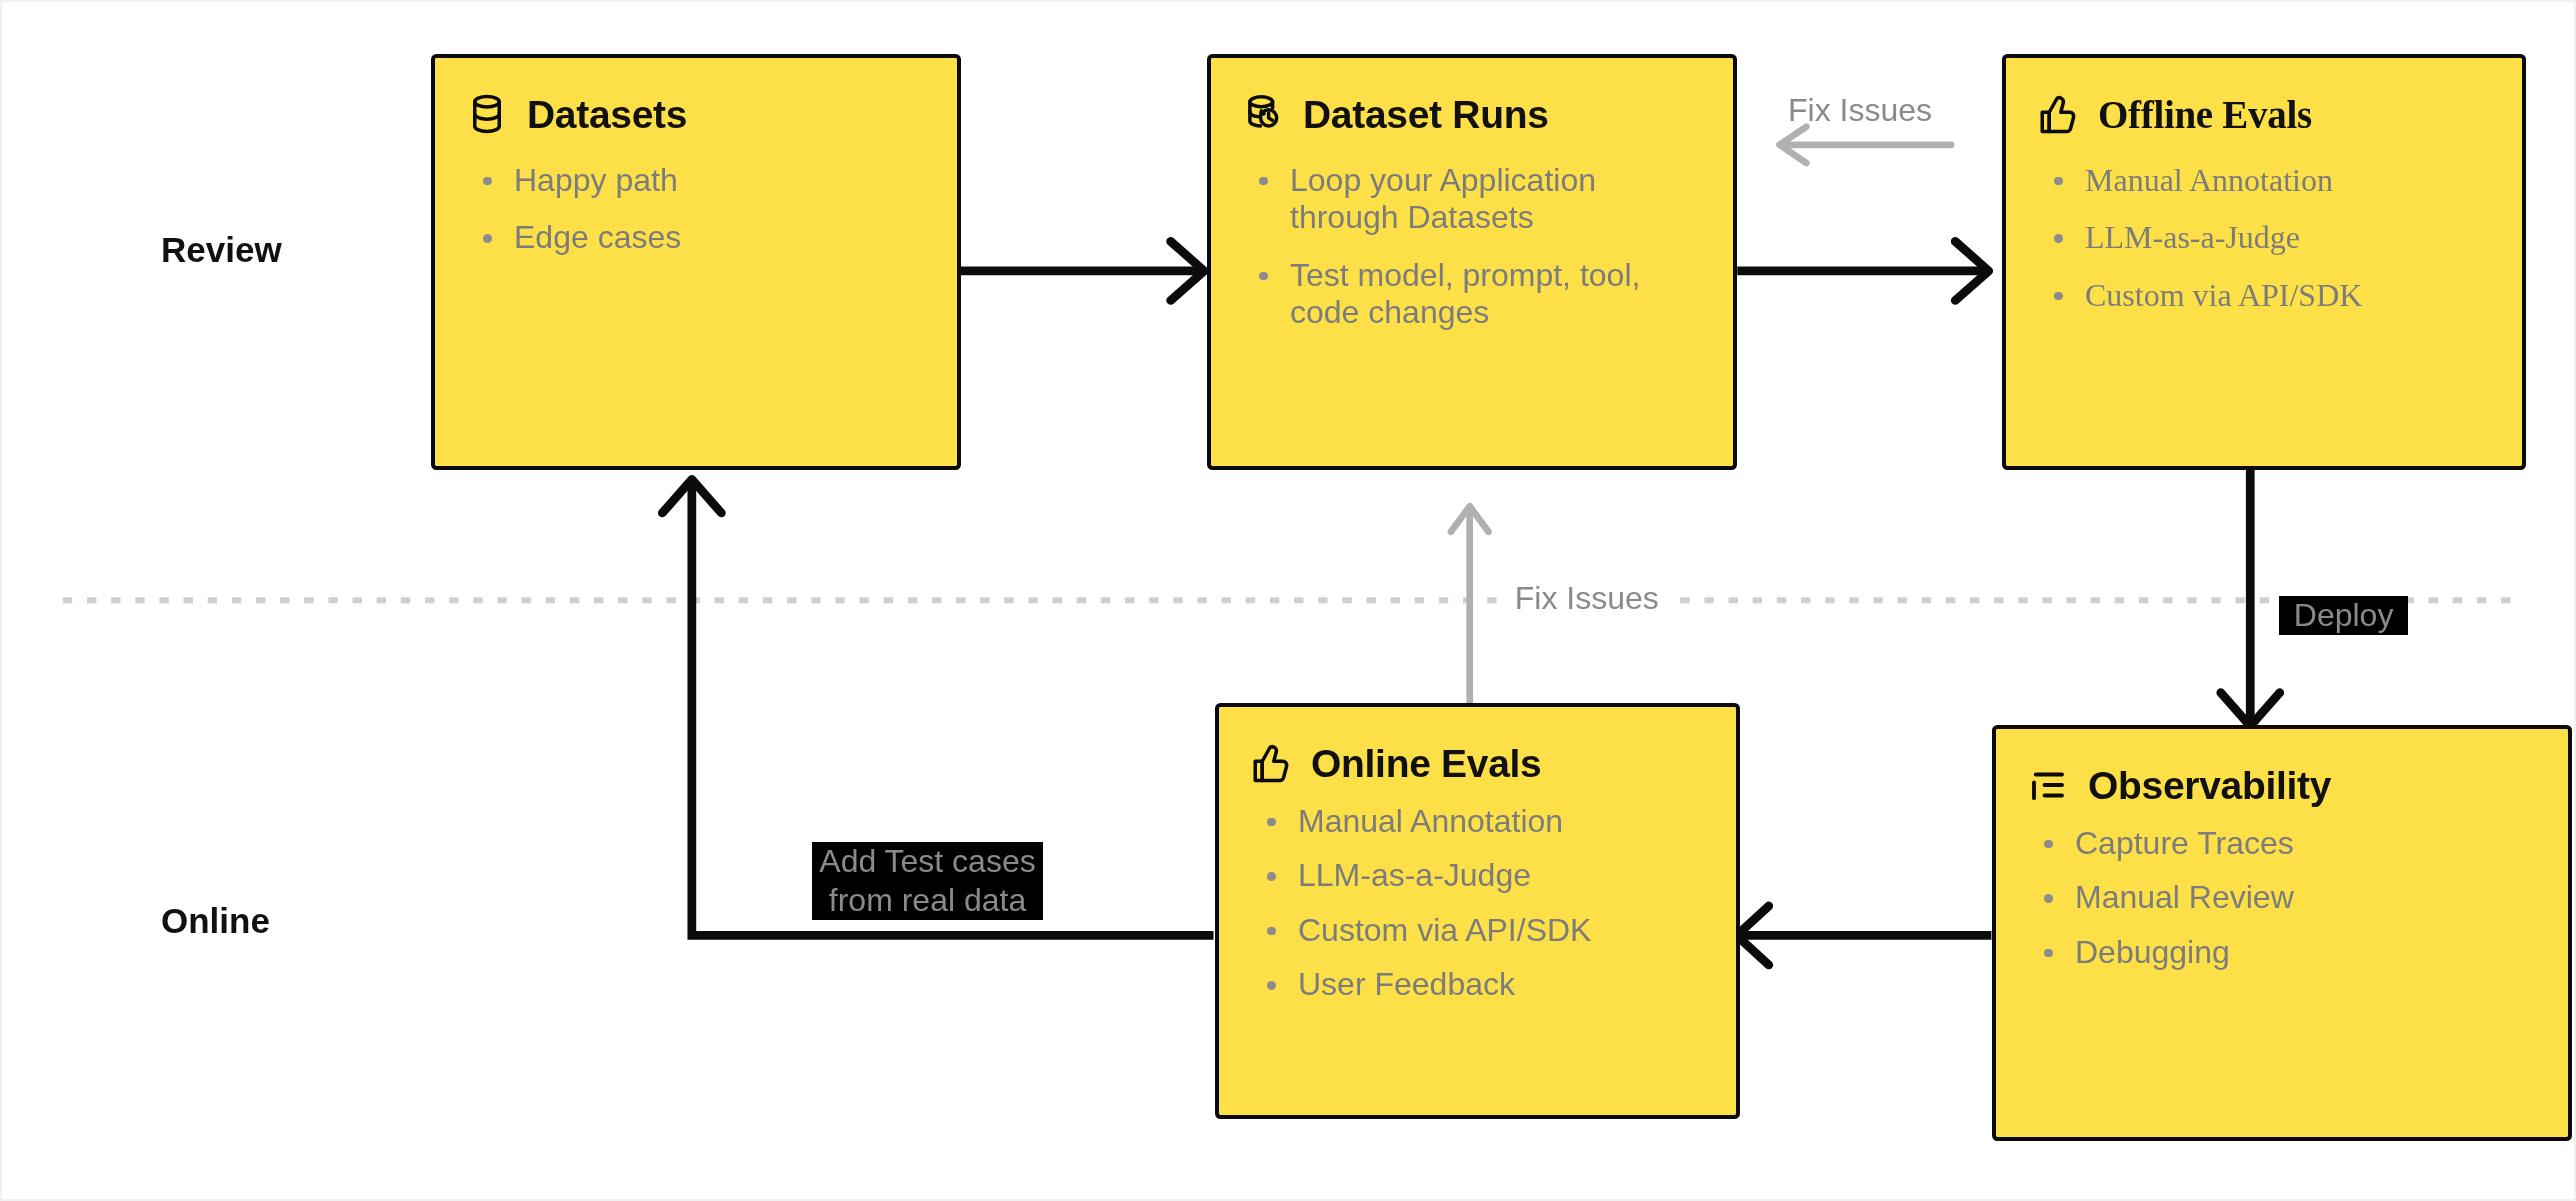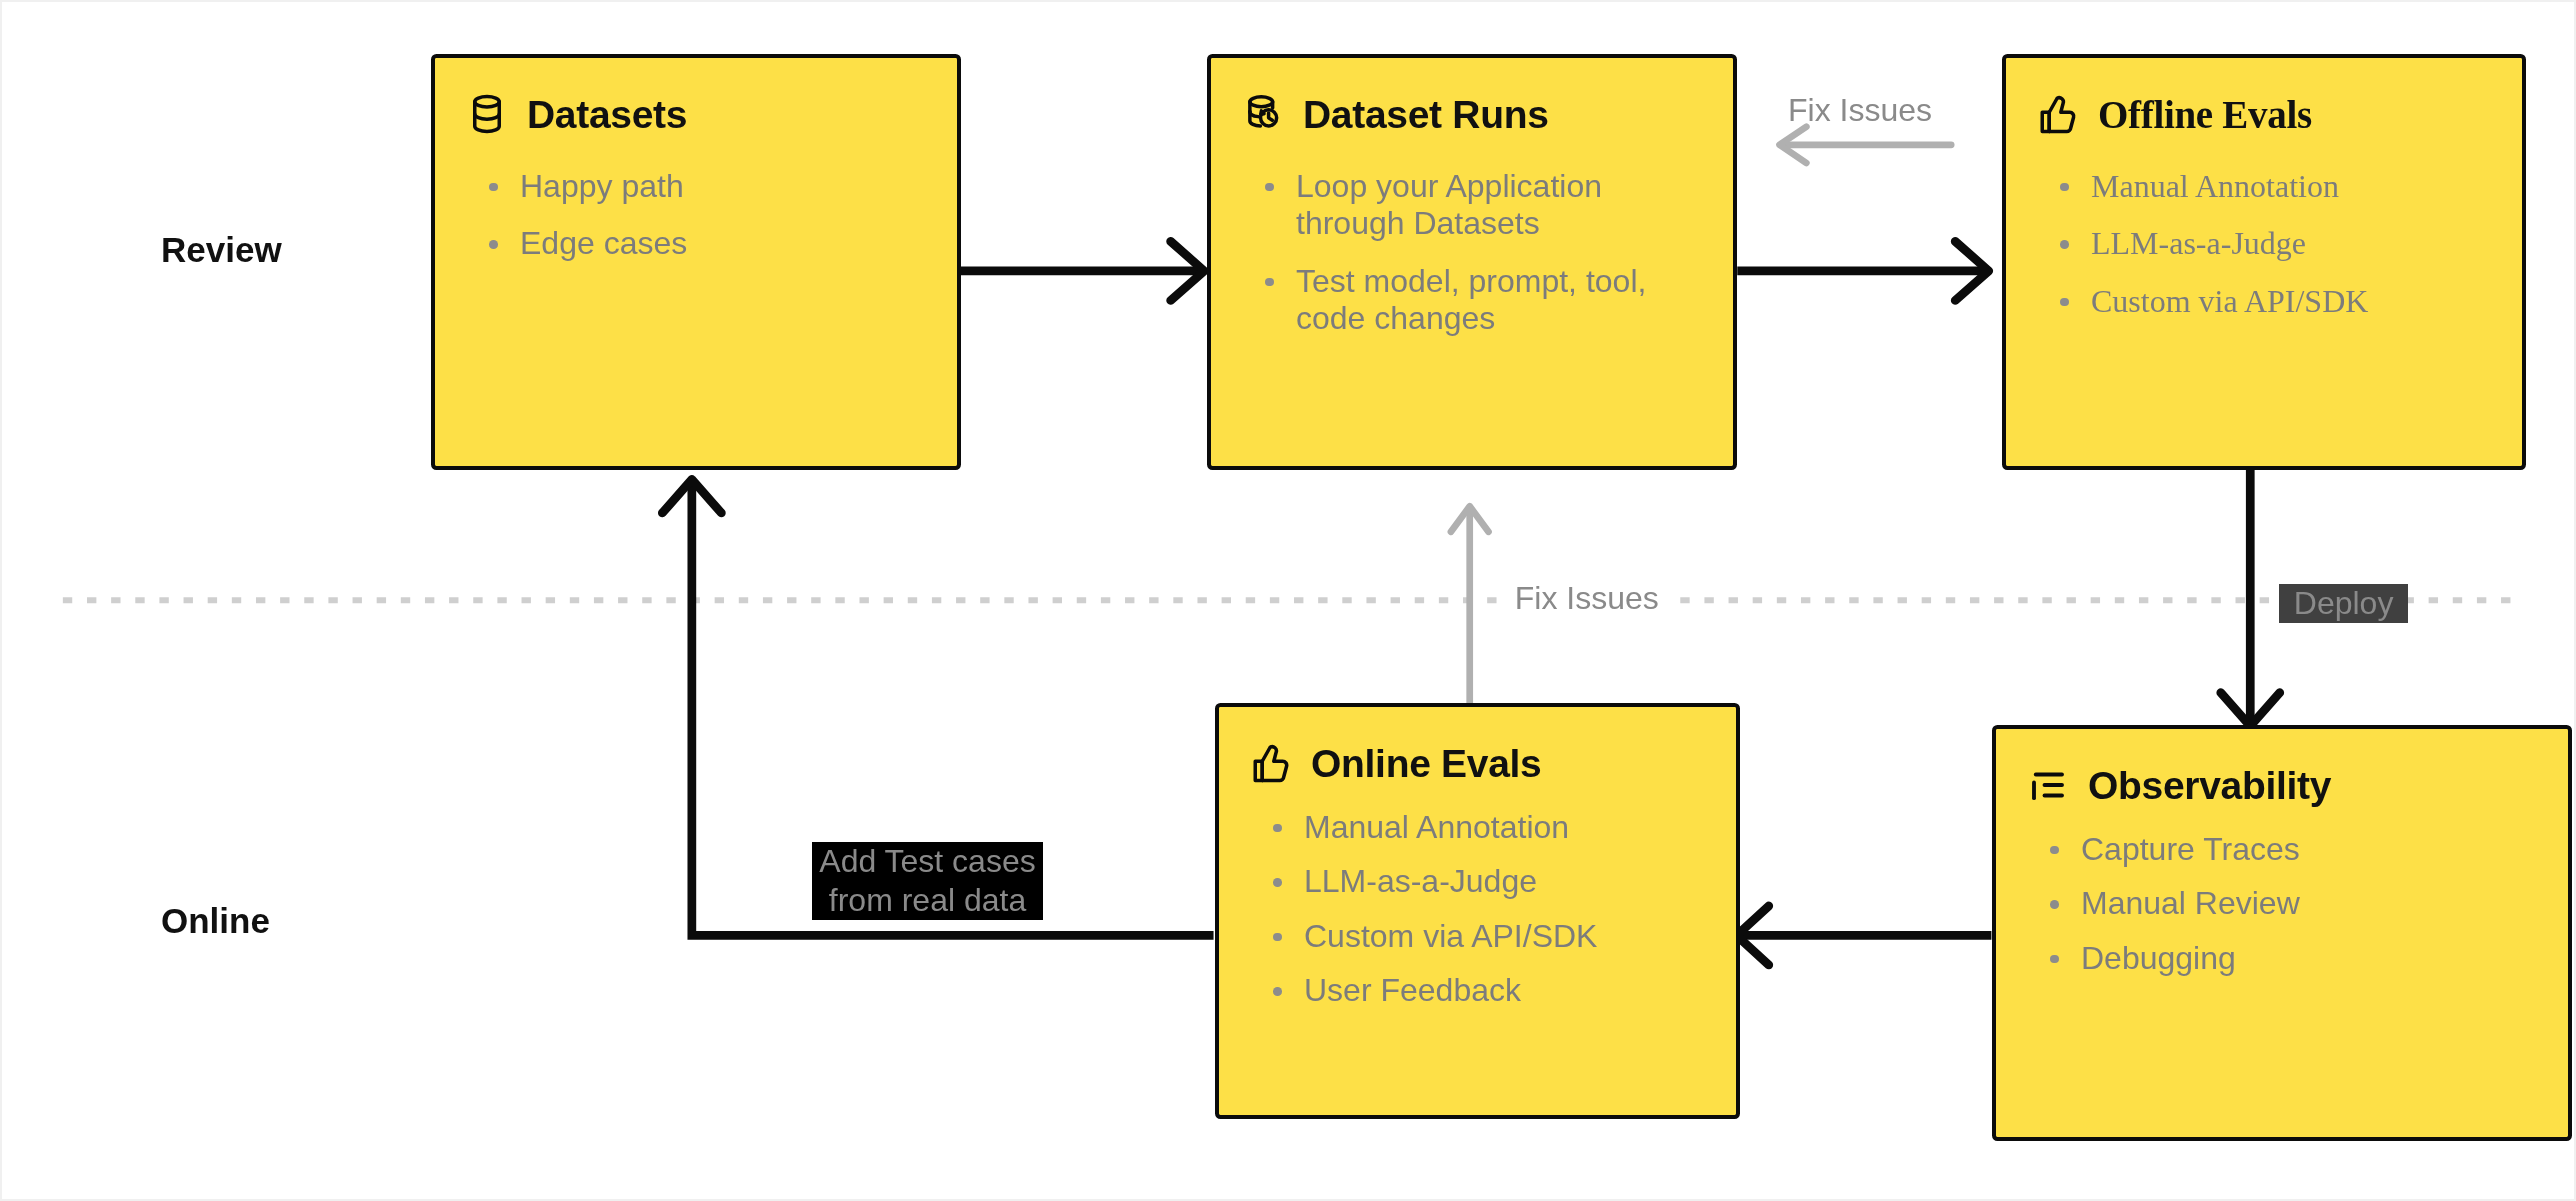--- a/index.html
+++ b/index.html
@@ -52,21 +52,21 @@
   .node-title {
     font-size: 39px;
     font-weight: bold;
     color: #111111;
     letter-spacing: -0.3px;
     line-height: 1;
     white-space: nowrap;
   }
   .node-list {
     list-style: none;
-    margin: 6px;
+    margin: 0;
     padding: 27px 27px 0 43px;
   }
   .node-list li {
     position: relative;
     font-size: 32px;
     line-height: 1.17;
     color: #7c7c7c;
     padding-left: 36px;
     margin-bottom: 20px;
   }
@@ -111,22 +111,22 @@
     white-space: nowrap;
     line-height: 1.22;
   }
   #label-fix-issues-top { left: 1786px; top: 89px; }
   #label-fix-issues-mid {
     left: 1498px; top: 577px;
     background: #ffffff;
     padding: 0 14.8px;
   }
   #label-deploy {
-    left: 2277px; top: 582px;
-    background: #404040;
+    left: 2277px; top: 594px;
+    background: #000000;
     padding: 0 14.8px;
   }
   #label-add-test-cases {
     left: 810px; top: 840px;
     text-align: center;
     width: 231px;
     background: #000000;
   }
 </style>
 </head>

